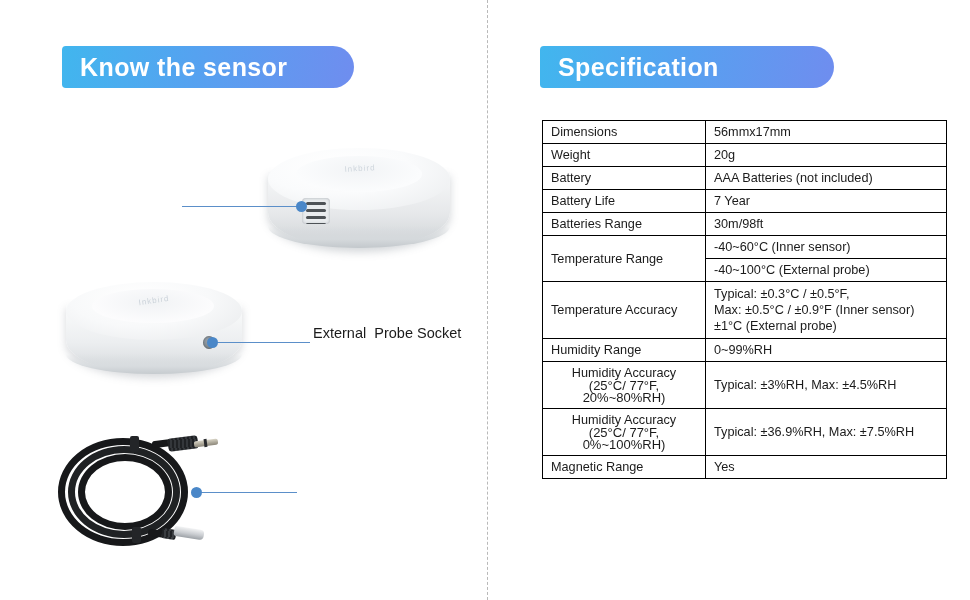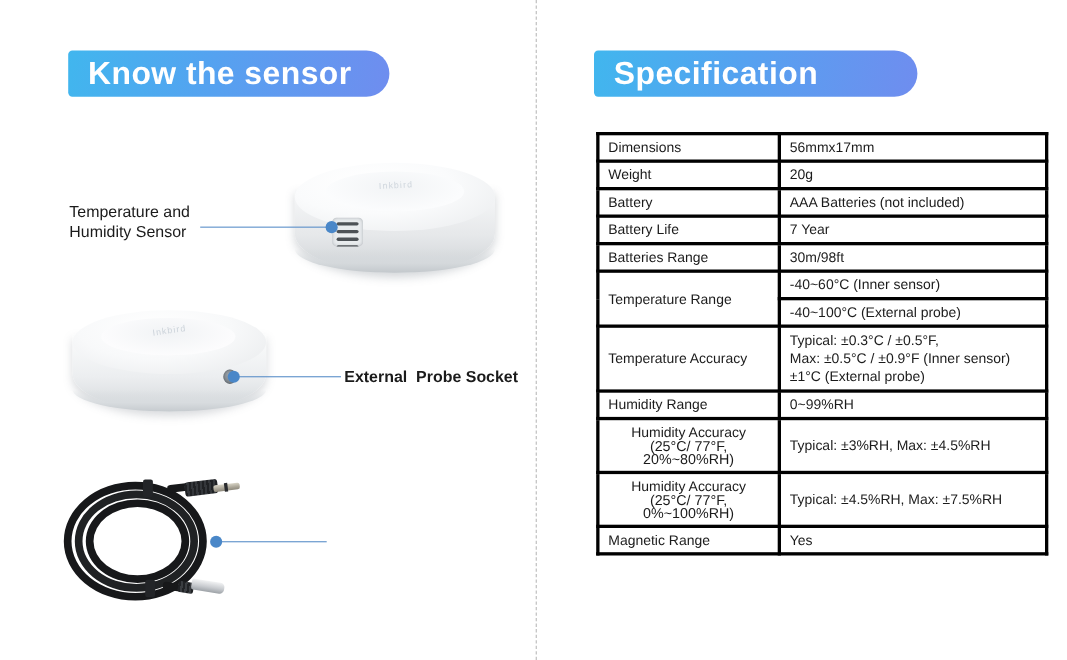--- a/index.html
+++ b/index.html
@@ -33,21 +33,21 @@
     position: absolute;
     height: 42px;
     border-radius: 4px 22px 22px 4px;
     background: linear-gradient(100deg, #41b6ee 0%, #55a2f0 45%, #6f8def 100%);
     display: flex;
     align-items: center;
     box-sizing: border-box;
   }
   .banner-text {
     color: #ffffff;
-    font-size: 29px;
+    font-size: 25px;
     font-weight: bold;
     letter-spacing: .4px;
     padding-left: 18px;
     white-space: nowrap;
   }
   #banner-know { left: 62px;  top: 46px; width: 292px; }
   #banner-spec { left: 540px; top: 46px; width: 294px; }
 
   
   .callout-label {
@@ -66,21 +66,21 @@
     position: absolute;
     width: 11px; height: 11px;
     border-radius: 50%;
     background: #4a87c8;
   }
 
   #label-ths    { left: 63px;  top: 184px; }
   #leader-ths   { left: 182px; top: 206px; width: 118px; }
   #dot-ths      { left: 296px; top: 201px; }
 
-  #label-socket { left: 313px; top: 334px; font-weight: bold; }
+  #label-socket { left: 313px; top: 324px; }
   #leader-socket{ left: 212px; top: 342px; width: 98px; }
   #dot-socket   { left: 207px; top: 337px; }
 
   #label-probe  { left: 305px; top: 485px; }
   #leader-probe { left: 197px; top: 492px; width: 100px; }
   #dot-probe    { left: 191px; top: 487px; }
 
   
   .device { position: absolute; }
 
@@ -247,21 +247,21 @@
   #spec-table {
     position: absolute;
     left: 542px; top: 120px;
     width: 370px;
     border-collapse: collapse;
     table-layout: fixed;
     font-size: 12.7px;
     color: #1b1b1b;
   }
   #spec-table td {
-    border: 3px solid #000000;
+    border: 1px solid #000000;
     padding: 4px 8px;
     vertical-align: middle;
   }
   #spec-table td.key   { width: 146px; }
   #spec-table td.value { width: 224px; }
   td.key.centered { text-align: center; }
   .sub {
     display: block;
     font-size: 13px;
     line-height: 12px;
@@ -311,22 +311,20 @@
     <div class="cable-tie" id="tie2"></div>
     <div id="cable-jack-lead"></div>
     <div id="jack-grip"></div>
     <div id="jack-pin"></div>
     <div id="jack-pin-band"></div>
     <div id="probe-lead"></div>
     <div id="probe-collar"></div>
     <div id="probe-tip"></div>
   </div>
 
-  <div class="callout-label" id="label-ths">Temperature and
-Humidity Sensor</div>
   <div class="leader" id="leader-ths"></div>
   <div class="leader-dot" id="dot-ths"></div>
 
   <div class="callout-label" id="label-socket">External  Probe Socket</div>
   <div class="leader" id="leader-socket"></div>
   <div class="leader-dot" id="dot-socket"></div>
 
   <div class="leader" id="leader-probe"></div>
   <div class="leader-dot" id="dot-probe"></div>
 </div>
@@ -373,20 +371,20 @@
       <tr>
         <td class="key"><span>Humidity Range</span></td>
         <td class="value">0~99%RH</td>
       </tr>
       <tr>
         <td class="key centered"><span>Humidity Accuracy</span><span class="sub">(25°C/ 77°F, 20%~80%RH)</span></td>
         <td class="value">Typical: ±3%RH, Max: ±4.5%RH</td>
       </tr>
       <tr>
         <td class="key centered"><span>Humidity Accuracy</span><span class="sub">(25°C/ 77°F, 0%~100%RH)</span></td>
-        <td class="value">Typical: ±4.5%RH, Max: ±7.5%RH</td>
+        <td class="value">Typical: ±36.9%RH, Max: ±7.5%RH</td>
       </tr>
       <tr>
         <td class="key"><span>Magnetic Range</span></td>
         <td class="value">Yes</td>
       </tr>
     </tbody>
 </table>
 
 </body></html>

